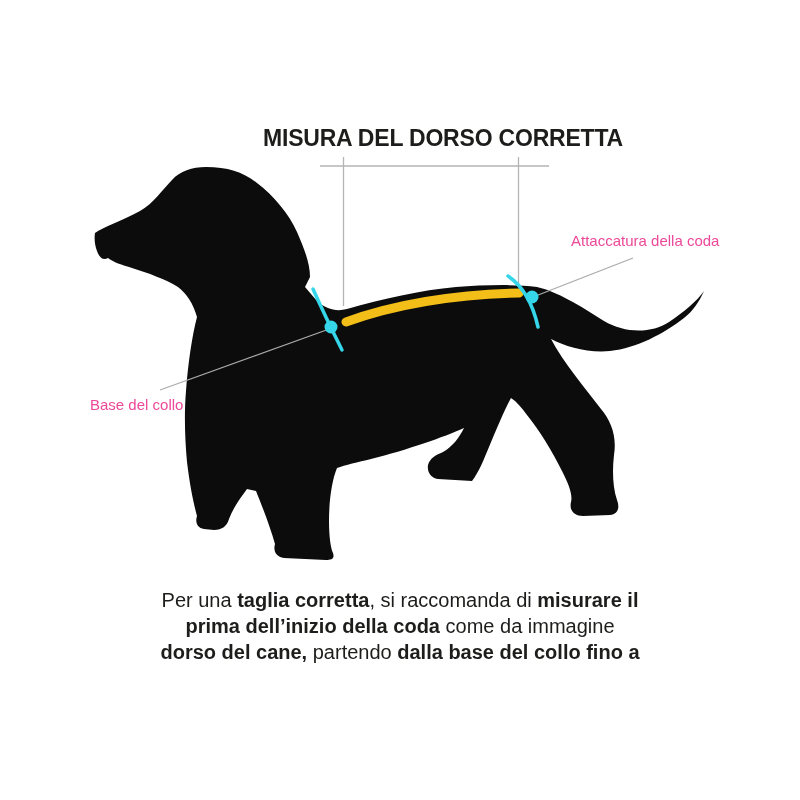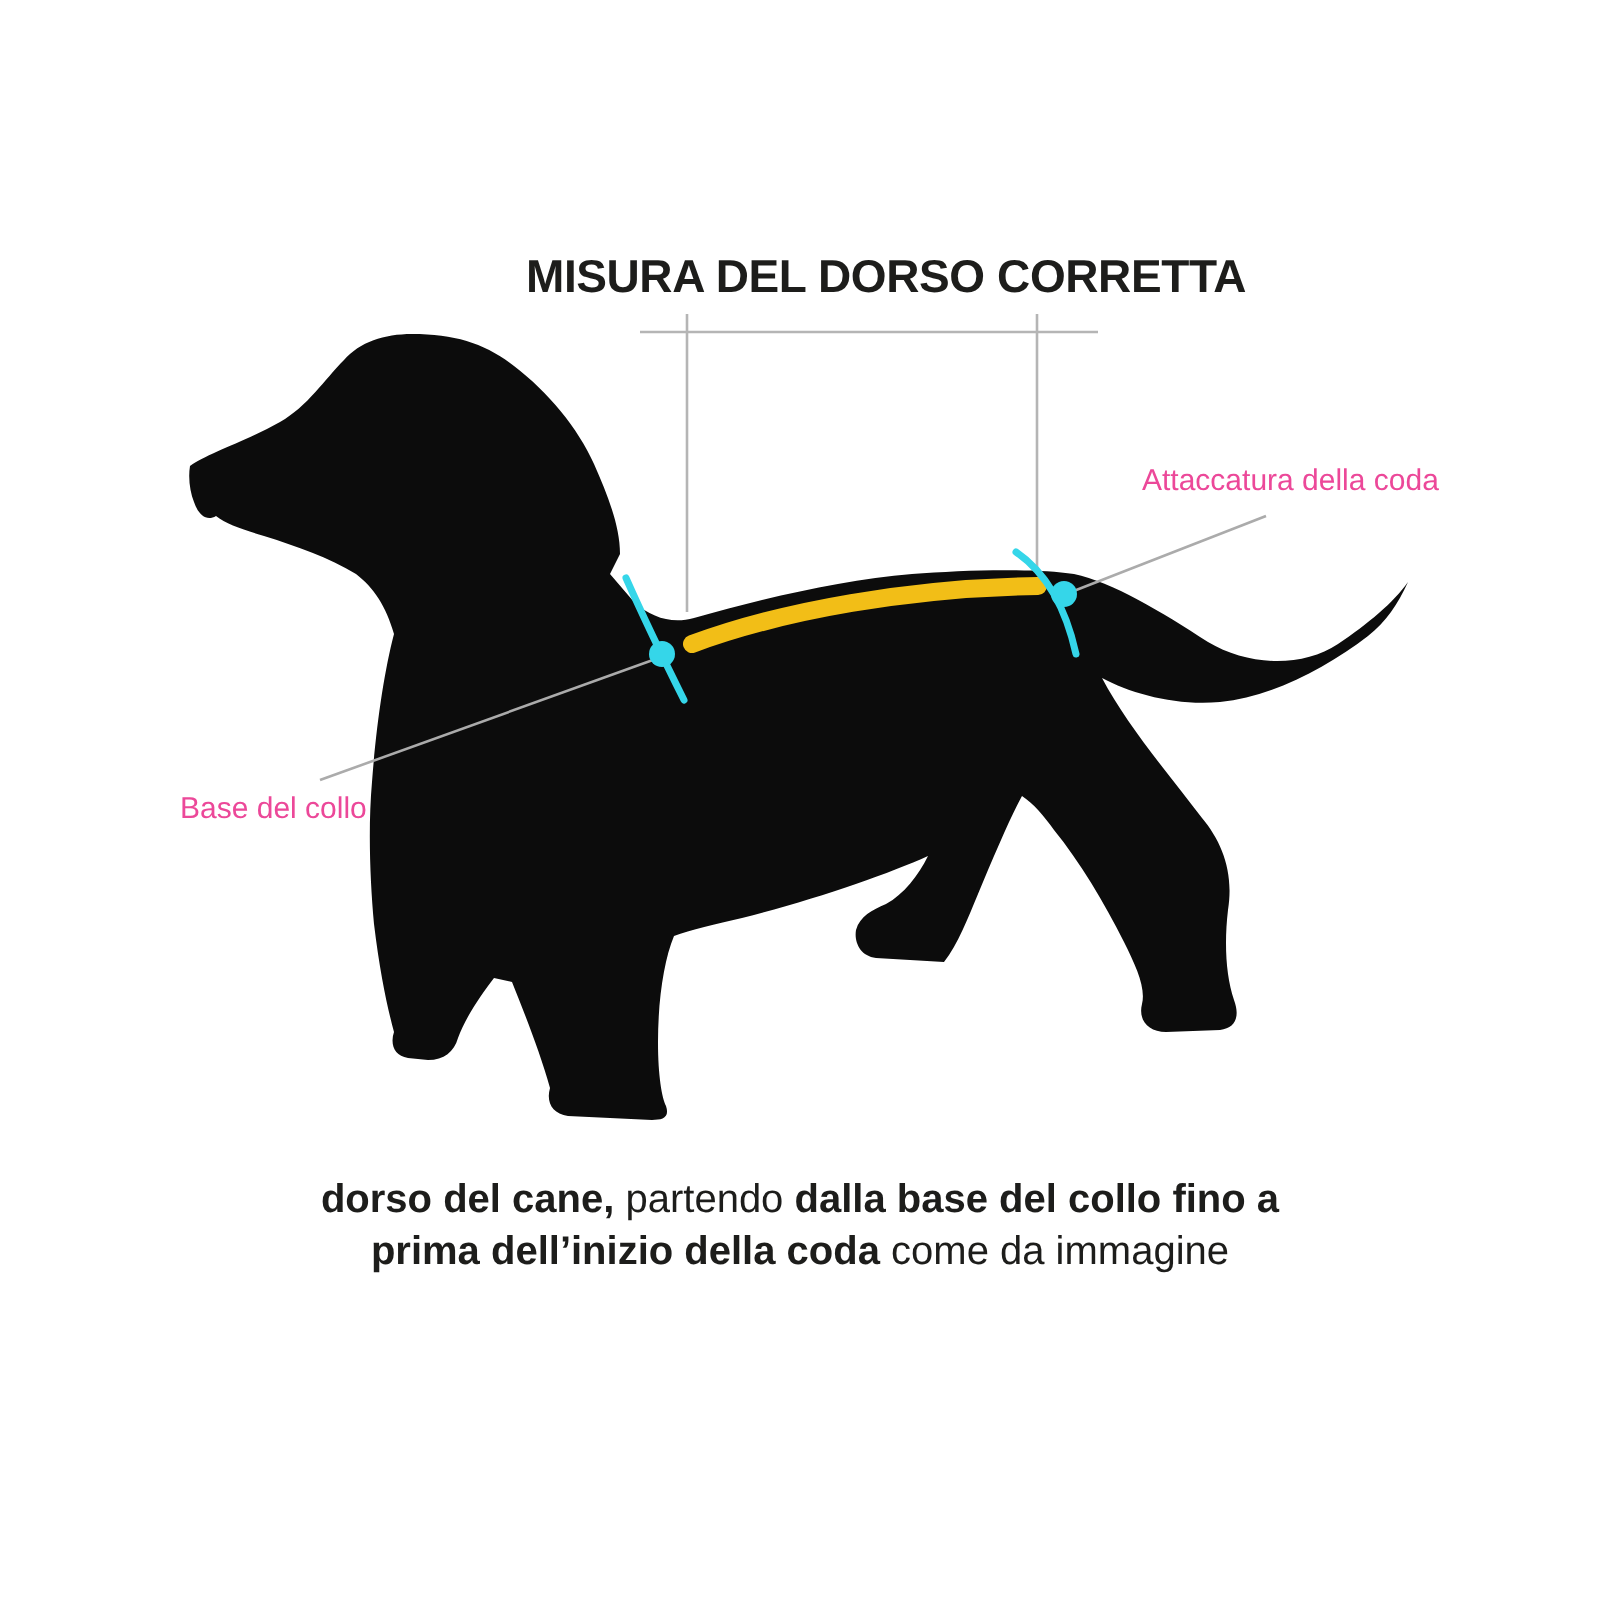--- a/index.html
+++ b/index.html
@@ -122,17 +122,18 @@
     <g>
       <path d="M508,276 Q530,291 538,327" fill="none" stroke-width="3.5" stroke-linecap="round" stroke="#35D6E9"></path>
       <circle cx="532" cy="297" r="6.5" fill="#35D6E9"></circle>
     </g>
   </svg>
 
   <div class="callout neck">Base del collo</div>
   <div class="callout tail">Attaccatura della coda</div>
 
   <div class="description">
+      <div><span>Per una </span><b>taglia corretta</b><span>, si raccomanda di </span><b>misurare il</b></div>
+      <div><b>prima dell’inizio della coda</b><span> come da immagine</span></div>
       <div><b>dorso del cane,</b><span> partendo </span><b>dalla base del collo fino a</b></div>
-      <div><b>prima dell’inizio della coda</b><span> come da immagine</span></div>
     </div>
 
 </div>
 
 </body></html>

